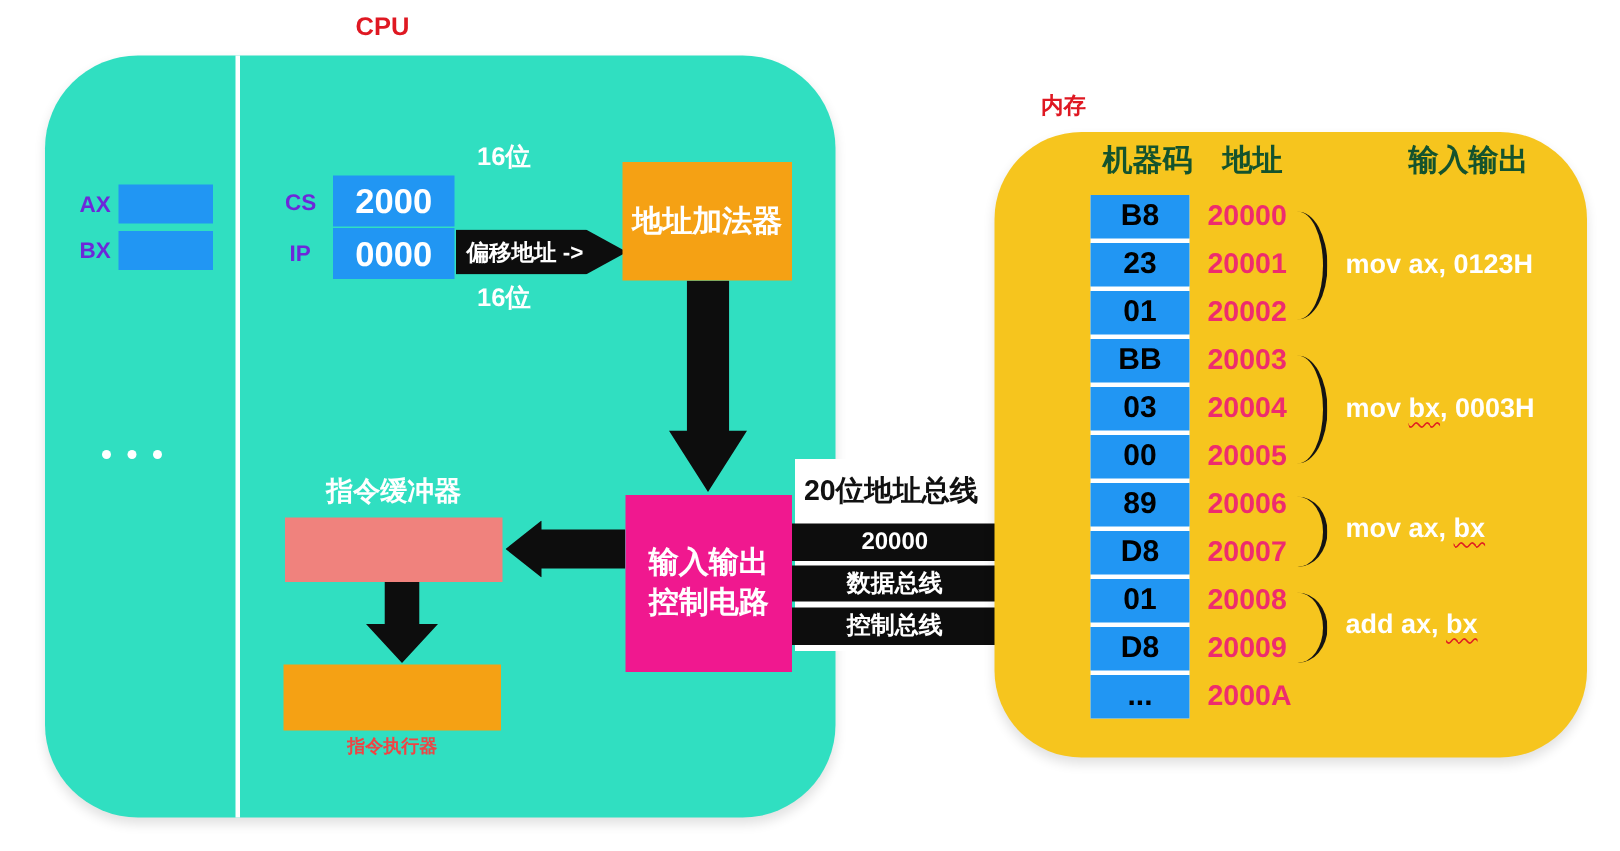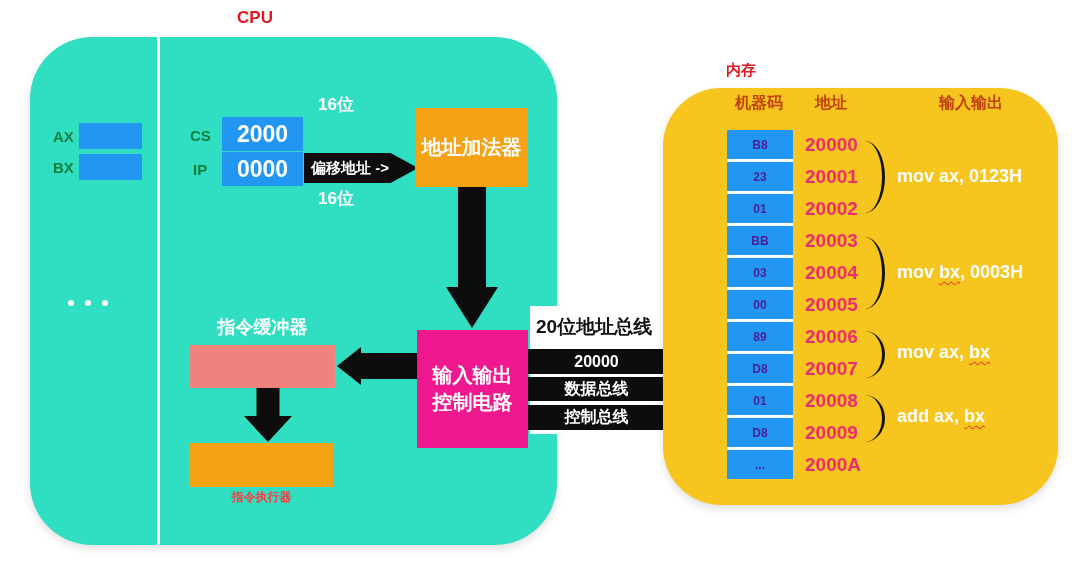--- a/index.html
+++ b/index.html
@@ -8,21 +8,21 @@
     font-family:"Liberation Sans","DejaVu Sans",sans-serif;font-weight:bold;
   }
   .abs{position:absolute;}
 
   
   .cpu-title{left:225px;top:8px;width:60px;text-align:center;font-size:17px;color:#DF1822;}
   .cpu-box{left:30px;top:37px;width:527px;height:508px;background:#30DFC1;border-radius:62px;
            box-shadow:0 4px 8px rgba(0,0,0,0.12);}
   .cpu-divider{left:157px;top:37px;width:3px;height:508px;background:#ffffff;}
 
-  .reg-label{color:#15803d;font-size:15px;}
+  .reg-label{color:#6d28d9;font-size:15px;}
   .reg-box{background:#2196F3;width:63px;height:26px;}
   .ax-label{left:53px;top:128px;} .ax-box{left:79px;top:123px;}
   .bx-label{left:53px;top:159px;} .bx-box{left:79px;top:154px;}
 
   .dots{left:68px;top:300px;display:flex;gap:11px;}
   .dot{width:6px;height:6px;border-radius:50%;background:#ffffff;}
 
   .cs-label{left:190px;top:127px;} .ip-label{left:193px;top:161px;}
   .val-box{background:#2196F3;width:81px;height:34px;color:#ffffff;font-size:23px;
            display:flex;align-items:center;justify-content:center;}
@@ -57,29 +57,29 @@
 
   
   .bus-backdrop{left:530px;top:306px;width:135px;height:128px;background:#ffffff;}
   .bus-title{left:531px;top:308px;width:134px;height:38px;background:#ffffff;color:#111111;
     font-size:19px;display:flex;align-items:center;padding-left:5px;box-sizing:border-box;}
   .bus-bar{left:528px;width:137px;background:#0D0D0D;color:#ffffff;font-size:16px;
     display:flex;align-items:center;justify-content:center;}
   .bar1{top:349px;height:25px;} .bar2{top:377px;height:24px;} .bar3{top:405px;height:25px;}
 
   
-  .mem-title{left:726px;top:61px;font-size:15px;color:#DF1822;text-align:right;}
+  .mem-title{left:694px;top:61px;font-size:15px;color:#DF1822;text-align:right;}
   .mem-box{left:663px;top:88px;width:395px;height:417px;background:#F6C51E;border-radius:58px;
            box-shadow:0 4px 8px rgba(0,0,0,0.12);}
-  .mem-header{color:#c2410c;font-size:16px;top:93px;}
+  .mem-header{color:#14532d;font-size:20px;top:93px;}
   .hdr-code{left:735px;} .hdr-addr{left:815px;} .hdr-asm{left:939px;}
 
   .code-col{left:727px;top:130px;width:66px;background:#ffffff;
     display:flex;flex-direction:column;gap:3px;}
-  .mem-cell{height:29px;background:#2196F3;color:#4c1d95;font-size:12px;
+  .mem-cell{height:29px;background:#2196F3;color:#000000;font-size:20px;
     display:flex;align-items:center;justify-content:center;}
   .addr-col{left:805px;top:130px;width:70px;display:flex;flex-direction:column;gap:3px;}
   .addr-cell{height:29px;color:#EE2C6E;font-size:19px;display:flex;align-items:center;}
 
   .brace{left:862px;width:20px;border-right:3px solid #141414;
     border-radius:0 20px 20px 0 / 0 50% 50% 0;}
   .brace1{top:141px;height:72px;} .brace2{top:237px;height:72px;}
   .brace3{top:331px;height:47px;} .brace4{top:395px;height:47px;}
 
   .asm{left:897px;color:#ffffff;font-size:18px;white-space:nowrap;}

